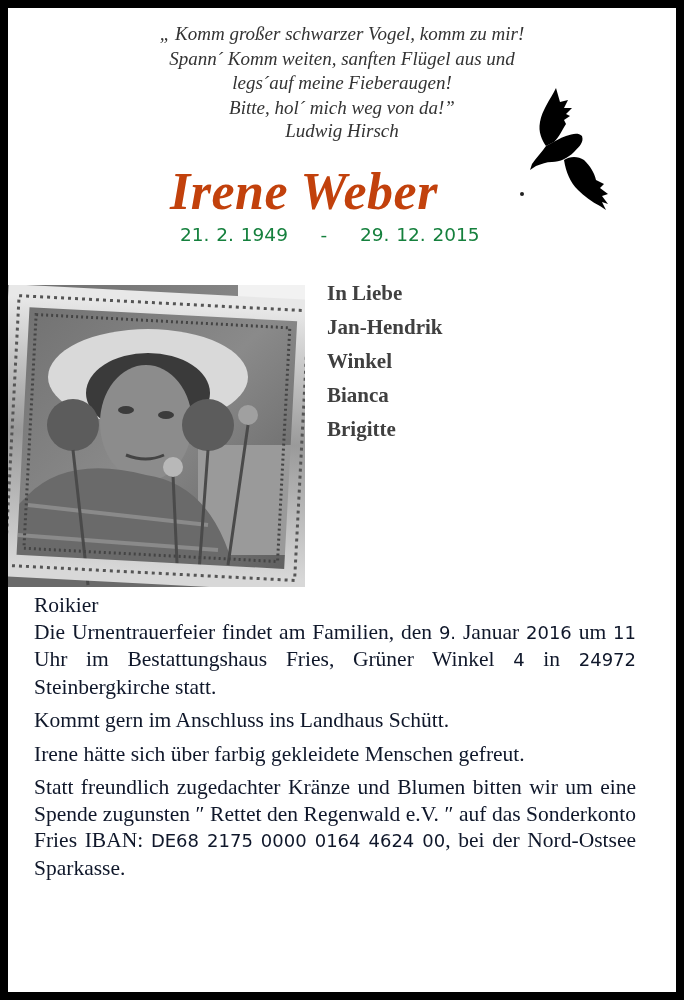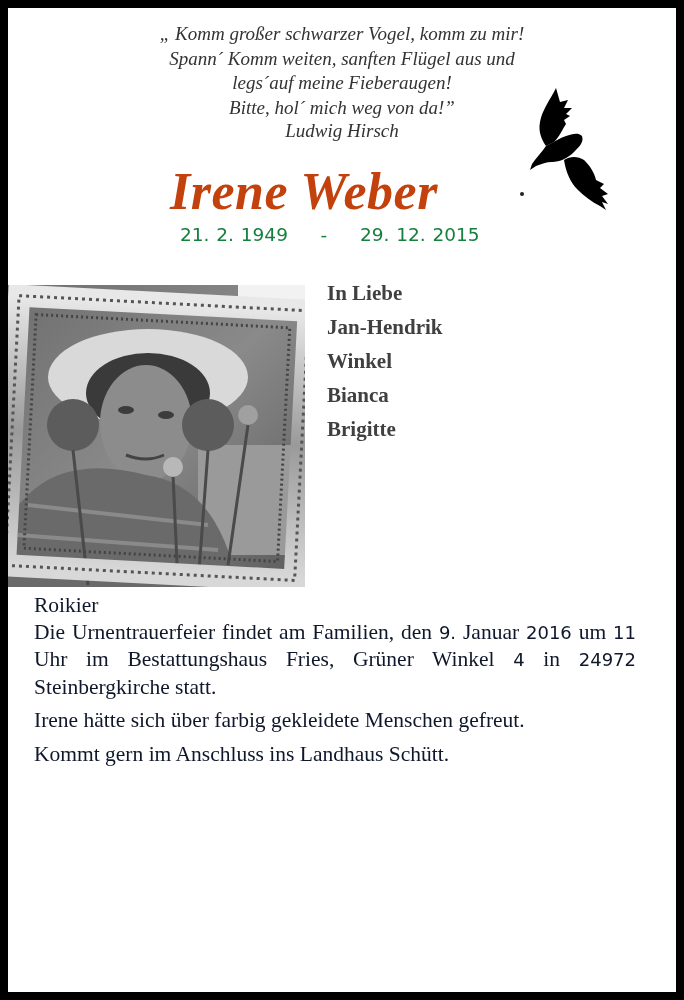--- a/index.html
+++ b/index.html
@@ -127,15 +127,16 @@
   <div class="grp">In Liebe</div>
   <div class="grp">Jan-Hendrik</div>
   <div class="grp">Winkel</div>
   <div class="grp">Bianca</div>
   <div class="grp">Brigitte</div>
 </div>
 
 <div class="body">
   <p class="first">Roikier</p>
   <p><span>Die Urnentrauerfeier findet am Familien, den </span><span class="num">9.</span><span> Januar </span><span class="num">2016</span><span> um </span><span class="num">11</span><span> Uhr im  Bestattungshaus Fries, Grüner Winkel </span><span class="num">4</span><span> in </span><span class="num">24972</span><span> Steinbergkirche statt.</span></p>
+  <p>Kommt gern im Anschluss ins Landhaus Schütt.</p>
   <p>Irene hätte sich über farbig gekleidete Menschen gefreut.</p>
-  <p>Kommt gern im Anschluss ins Landhaus Schütt.</p>
+  <p><span>Statt freundlich zugedachter Kränze und Blumen bitten wir um eine Spende zugunsten ″ Rettet den Regenwald e.V. ″ auf das Sonderkonto Fries IBAN: </span><span class="num">DE68 2175 0000 0164 4624 00</span><span>, bei der Nord-Ostsee Sparkasse.</span></p>
 </div>
 
 </body></html>

